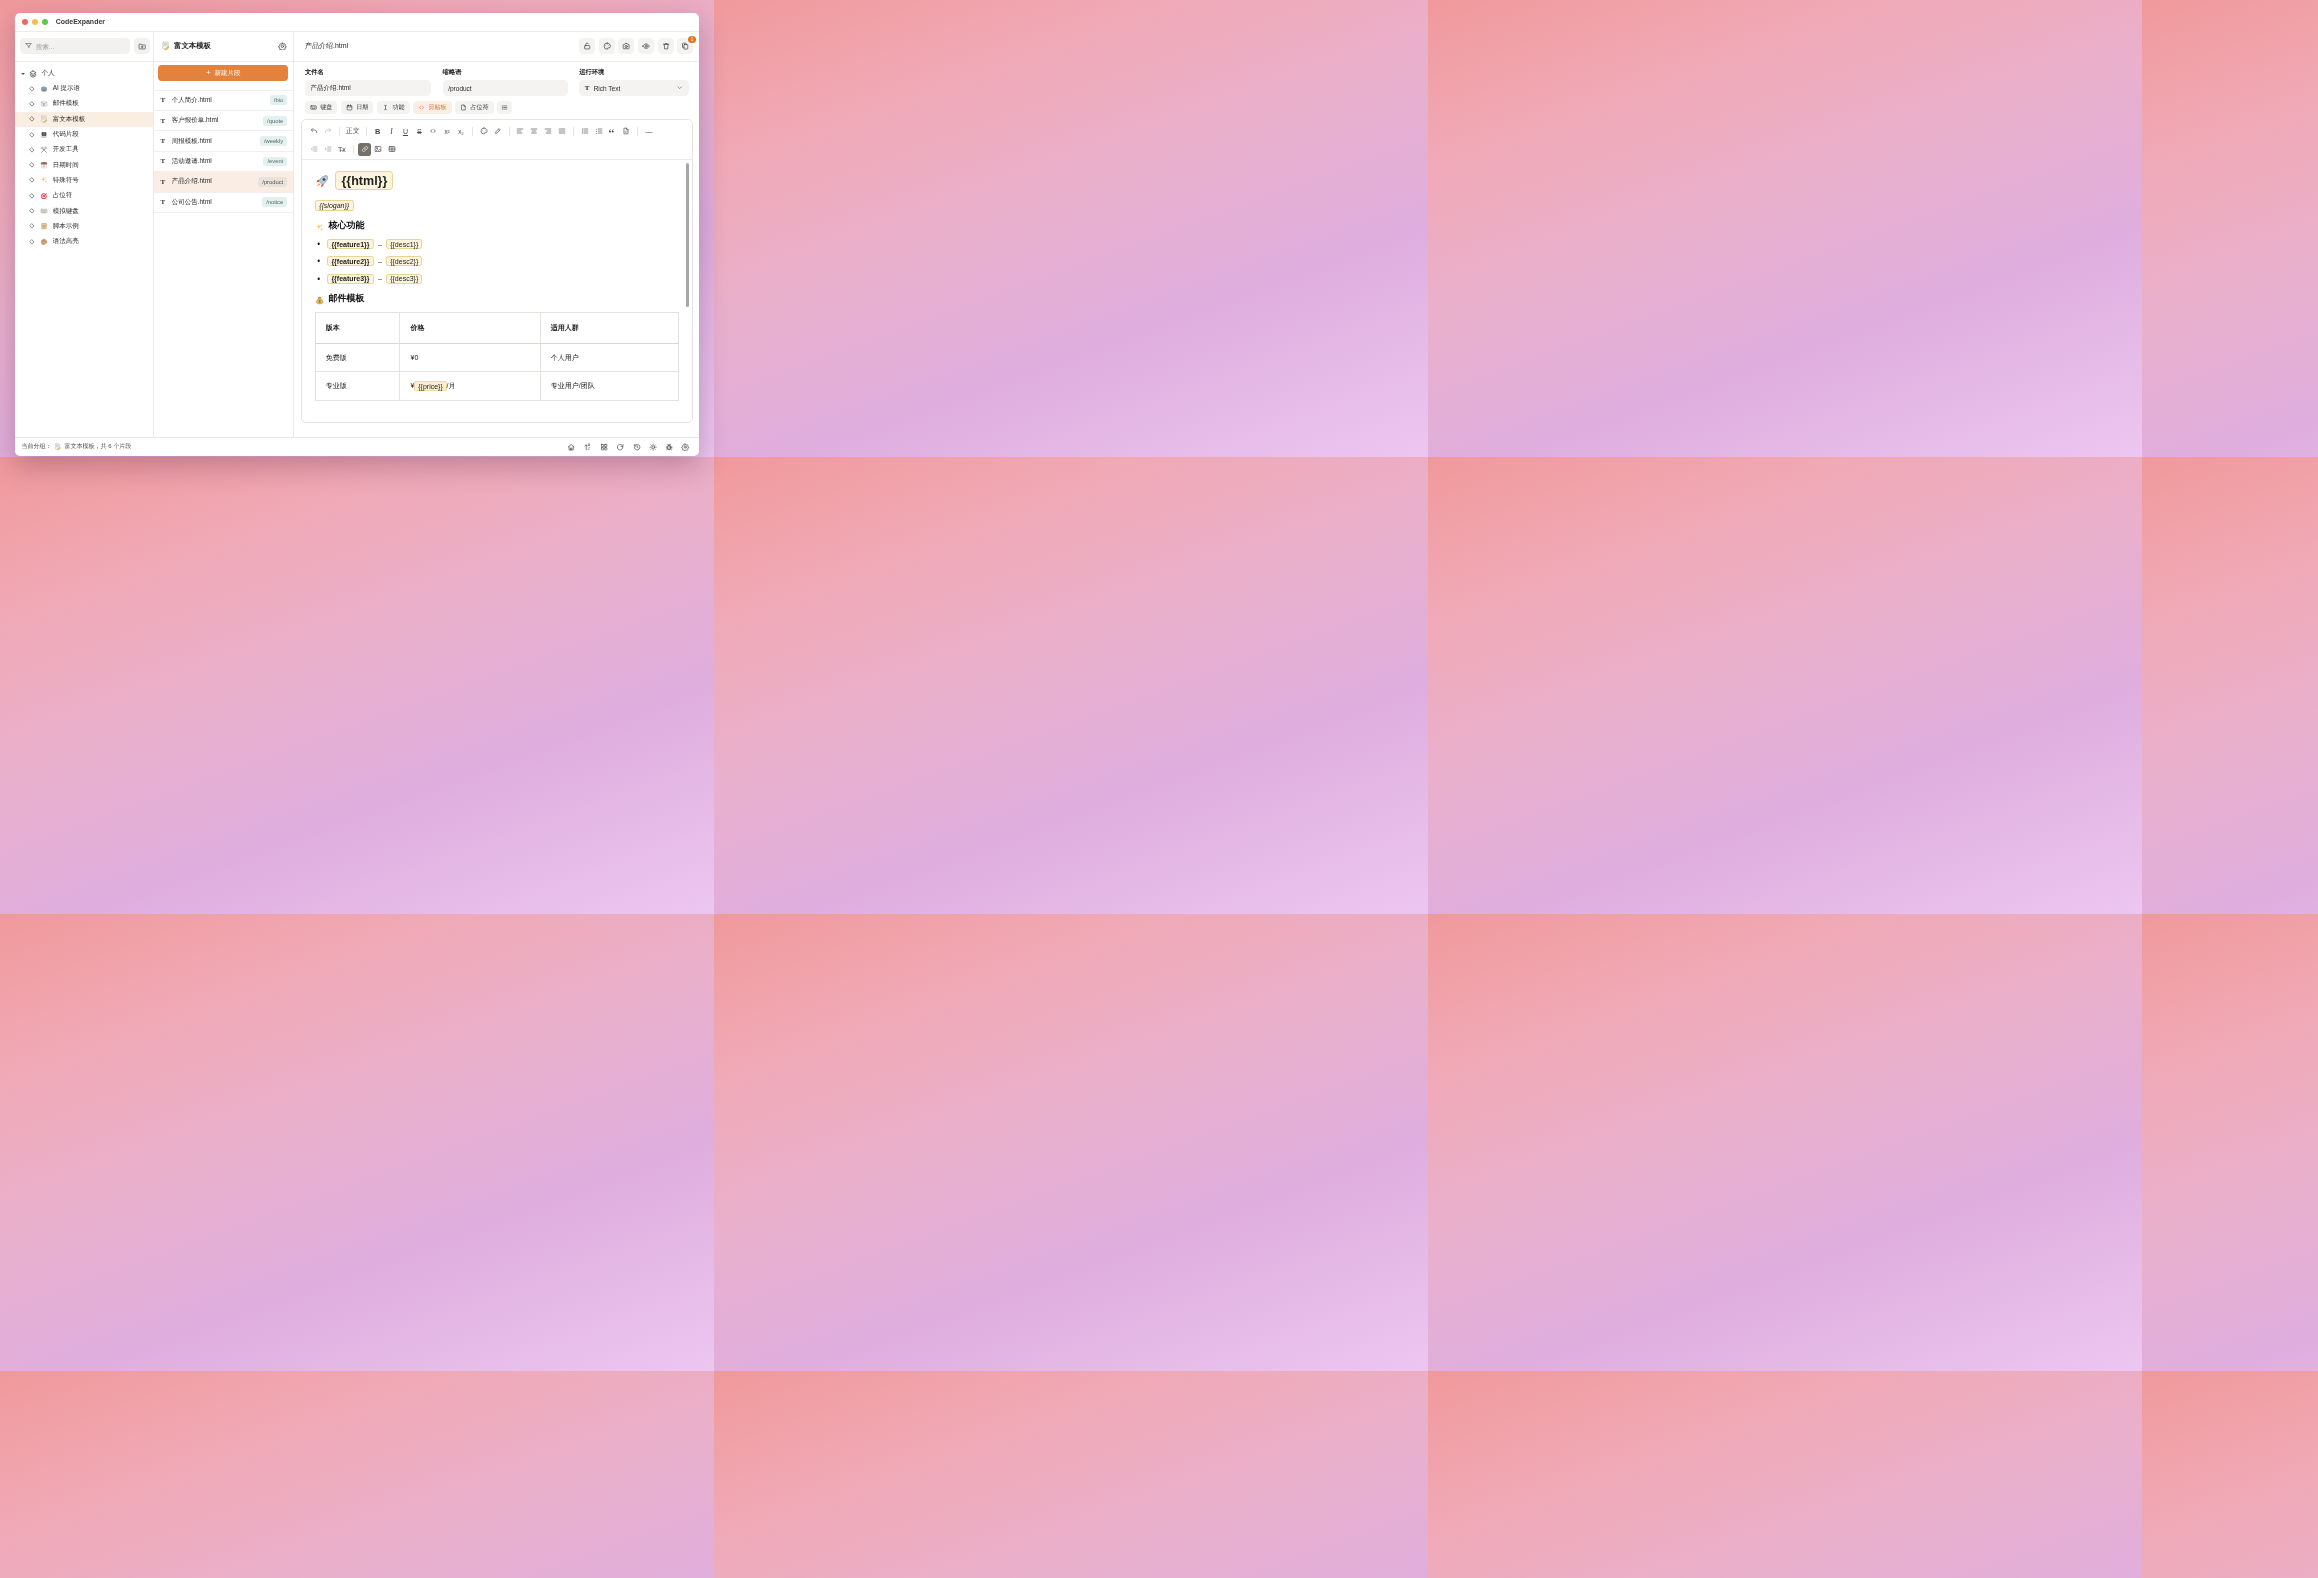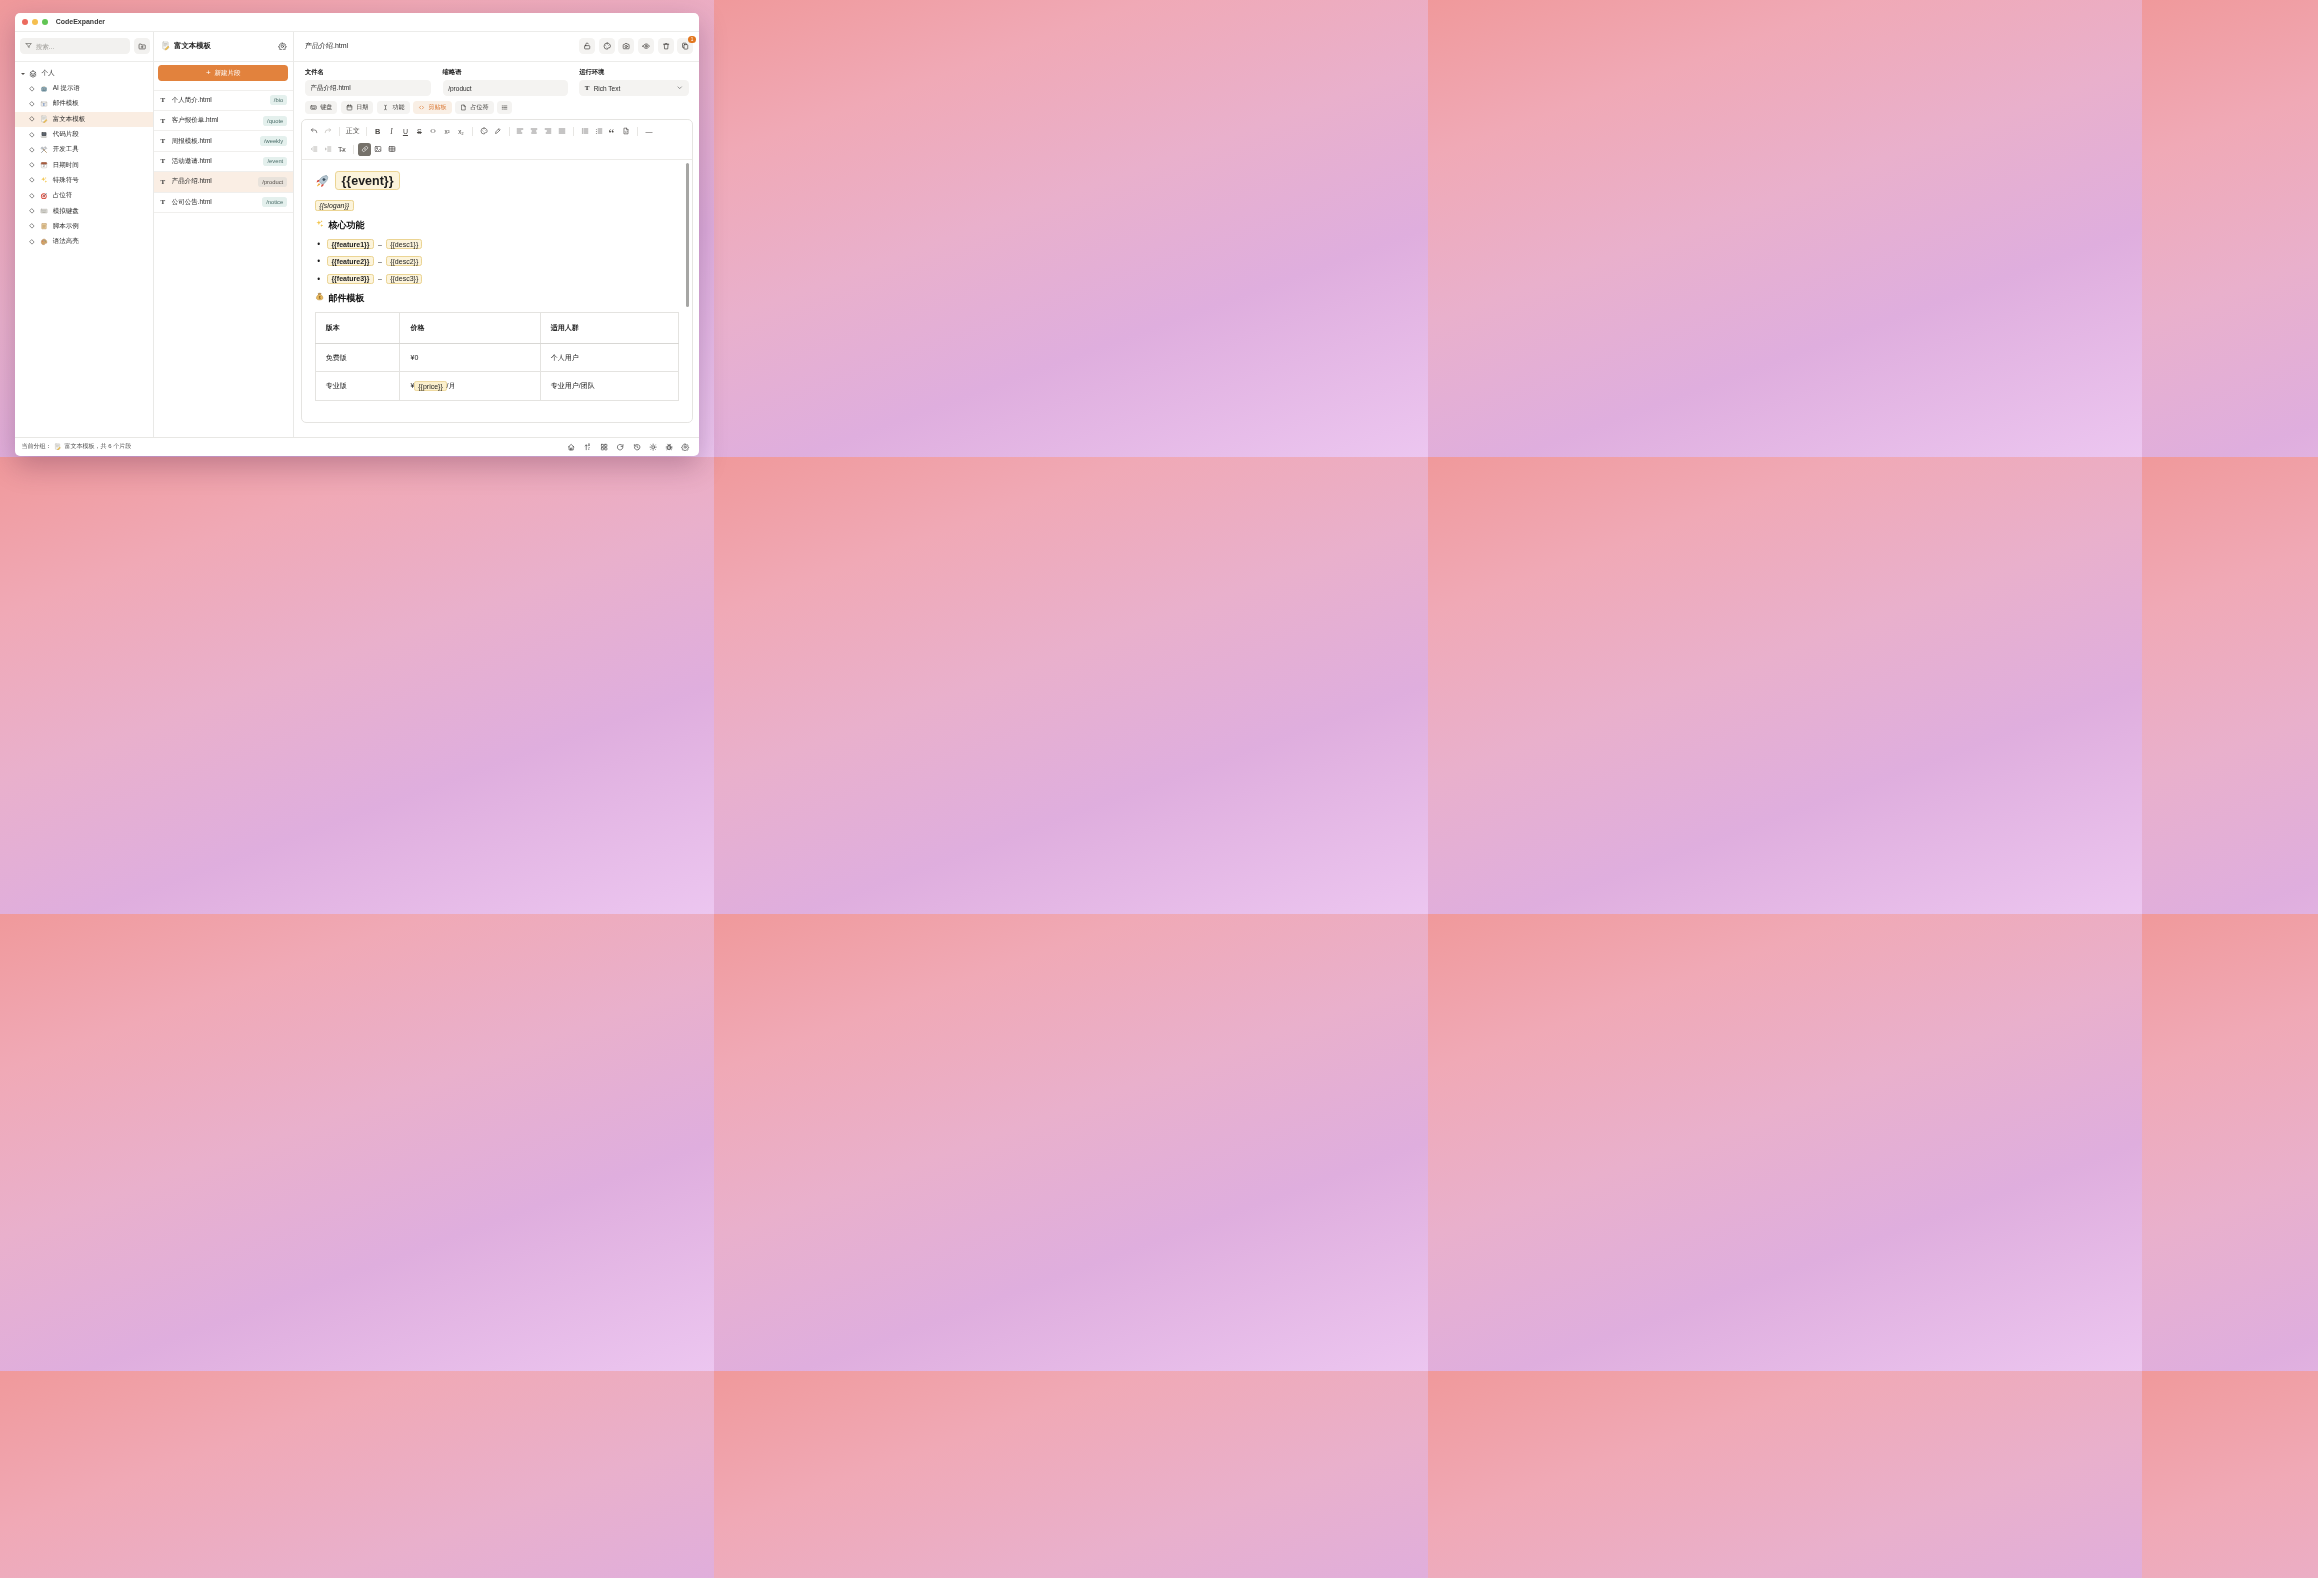--- a/index.html
+++ b/index.html
@@ -89,21 +89,21 @@
   .tsep{width:0.5px;height:9.7px;background:#E7E6E3;margin:0 4.2px;flex:0 0 0.5px}
   .tb-divider{height:0.5px;background:#ECEBE8;flex:0 0 0.5px}
   
   .doc{flex:1;padding:12px 13px 0 13px;color:#202020;overflow:hidden}
   mark.v{background:#FCF4DC;border:0.5px solid #EBD493;border-radius:2.3px;padding:0.5px 3.2px;color:#1e1e1e}
   .h1{display:flex;align-items:center;gap:6.5px;font-size:12.5px;font-weight:bold;margin-bottom:11.6px}
   .h1 .emj{width:14.4px;height:14.4px}
   .h1 mark.v{border-width:0.7px;border-radius:3.2px;padding:1.4px 5.1px}
   .slogan{margin-bottom:10.2px;font-size:7px}
   .slogan mark.v{font-style:italic;padding:0.9px 3.7px}
-  .h2{display:flex;align-items:flex-start;gap:4.6px;font-size:9px;font-weight:bold;margin-bottom:7px;color:#111}
+  .h2{display:flex;align-items:flex-end;gap:4.6px;font-size:9px;font-weight:bold;margin-bottom:7px;color:#111}
   .h2 .emj{width:9.3px;height:9.3px}
   .feat-list{list-style:none;margin:0 0 8.3px 2.8px}
   .feat-list li{display:flex;align-items:center;margin-bottom:7.4px;font-size:7px}
   .bullet{font-size:8.3px;margin-right:7px;color:#1a1a1a}
   .feat-list mark.v.b{font-weight:bold}
   .dash{margin:0 4.2px;color:#2a2a2a}
   .pricing{width:100%;border-collapse:collapse;margin-top:7.4px;border:0.5px solid #DBDAD7}
   .pricing th,.pricing td{border:0.5px solid #E4E3E0;text-align:left;padding:8.8px 4.6px 8.8px 10.2px;font-size:7px}
   .pricing th{font-weight:bold;border-bottom-color:#D8D7D4;padding-top:9.7px;padding-bottom:9.7px}
   .pricing mark.v{background:#FBF0CE;border-color:#EED9A0;padding:0.5px 2.8px}
@@ -689,21 +689,21 @@
             <span class="emj">
                 <svg viewBox="0 0 24 24" fill="none" stroke="currentColor" stroke-width="1.9" stroke-linecap="round" stroke-linejoin="round">
                   <path d="M18.5 2.8c-4 .3-7.2 2-9.6 5.2L6.2 11.8l6 6 3.7-2.7c3.3-2.4 5-6.1 5.3-9.6.1-1.5-1.2-2.8-2.7-2.7z" fill="#b9c9d4" stroke="#7e95a3" stroke-width="1"></path>
                   <circle cx="14.8" cy="9.2" r="1.9" fill="#3d5666" stroke="#2a3c48" stroke-width=".8"></circle>
                   <path d="M7.5 9.5 4 10.5 2.5 14l3.7-.9z" fill="#d8483b" stroke="none"></path>
                   <path d="m14.5 16.5-.9 3.7L10 21.5l1-3.5z" fill="#d8483b" stroke="none"></path>
                   <path d="M6.5 15 3 21l6-3.5z" fill="#f0a43c" stroke="none"></path>
                   <path d="M4.9 18 3 21l3-1.8z" fill="#f3d04e" stroke="none"></path>
                 </svg>
               </span>
-            <mark class="v">{{event}}</mark>
+            <mark class="v">{{html}}</mark>
           </div>
           <div class="slogan">
             <mark class="v">{{slogan}}</mark>
           </div>
           <div class="h2">
             <span class="emj">
                 <svg viewBox="0 0 24 24" fill="none" stroke="currentColor" stroke-width="1.9" stroke-linecap="round" stroke-linejoin="round">
                   <path d="m10 3 1.7 4.8 4.8 1.7-4.8 1.7L10 16l-1.7-4.8L3.5 9.5l4.8-1.7z" fill="#f3c64e" stroke="none"></path>
                   <path d="m17.5 13 1 2.8 2.8 1-2.8 1-1 2.8-1-2.8-2.8-1 2.8-1z" fill="#f3c64e" stroke="none"></path>
                   <path d="m17 3.5.7 1.9 1.9.7-1.9.7-.7 1.9-.7-1.9-1.9-.7 1.9-.7z" fill="#edb93d" stroke="none"></path>

